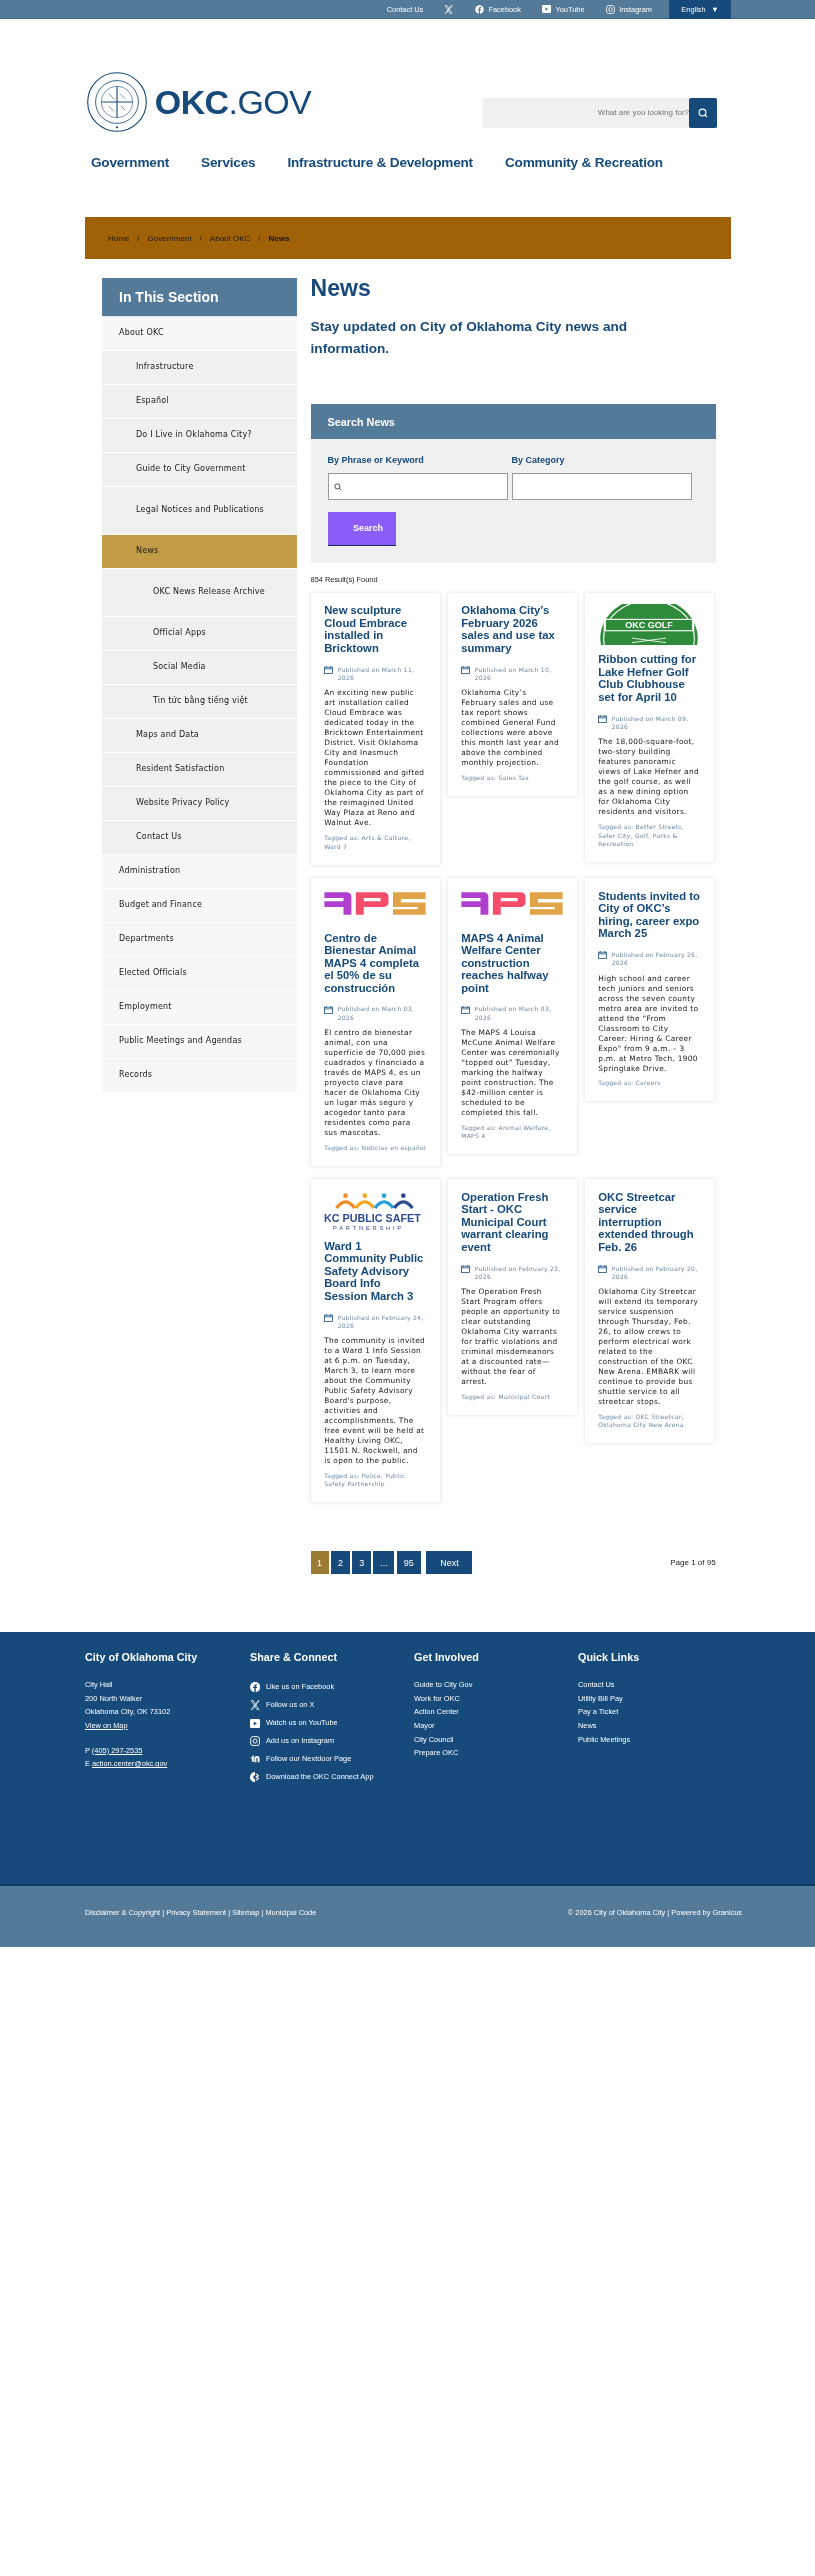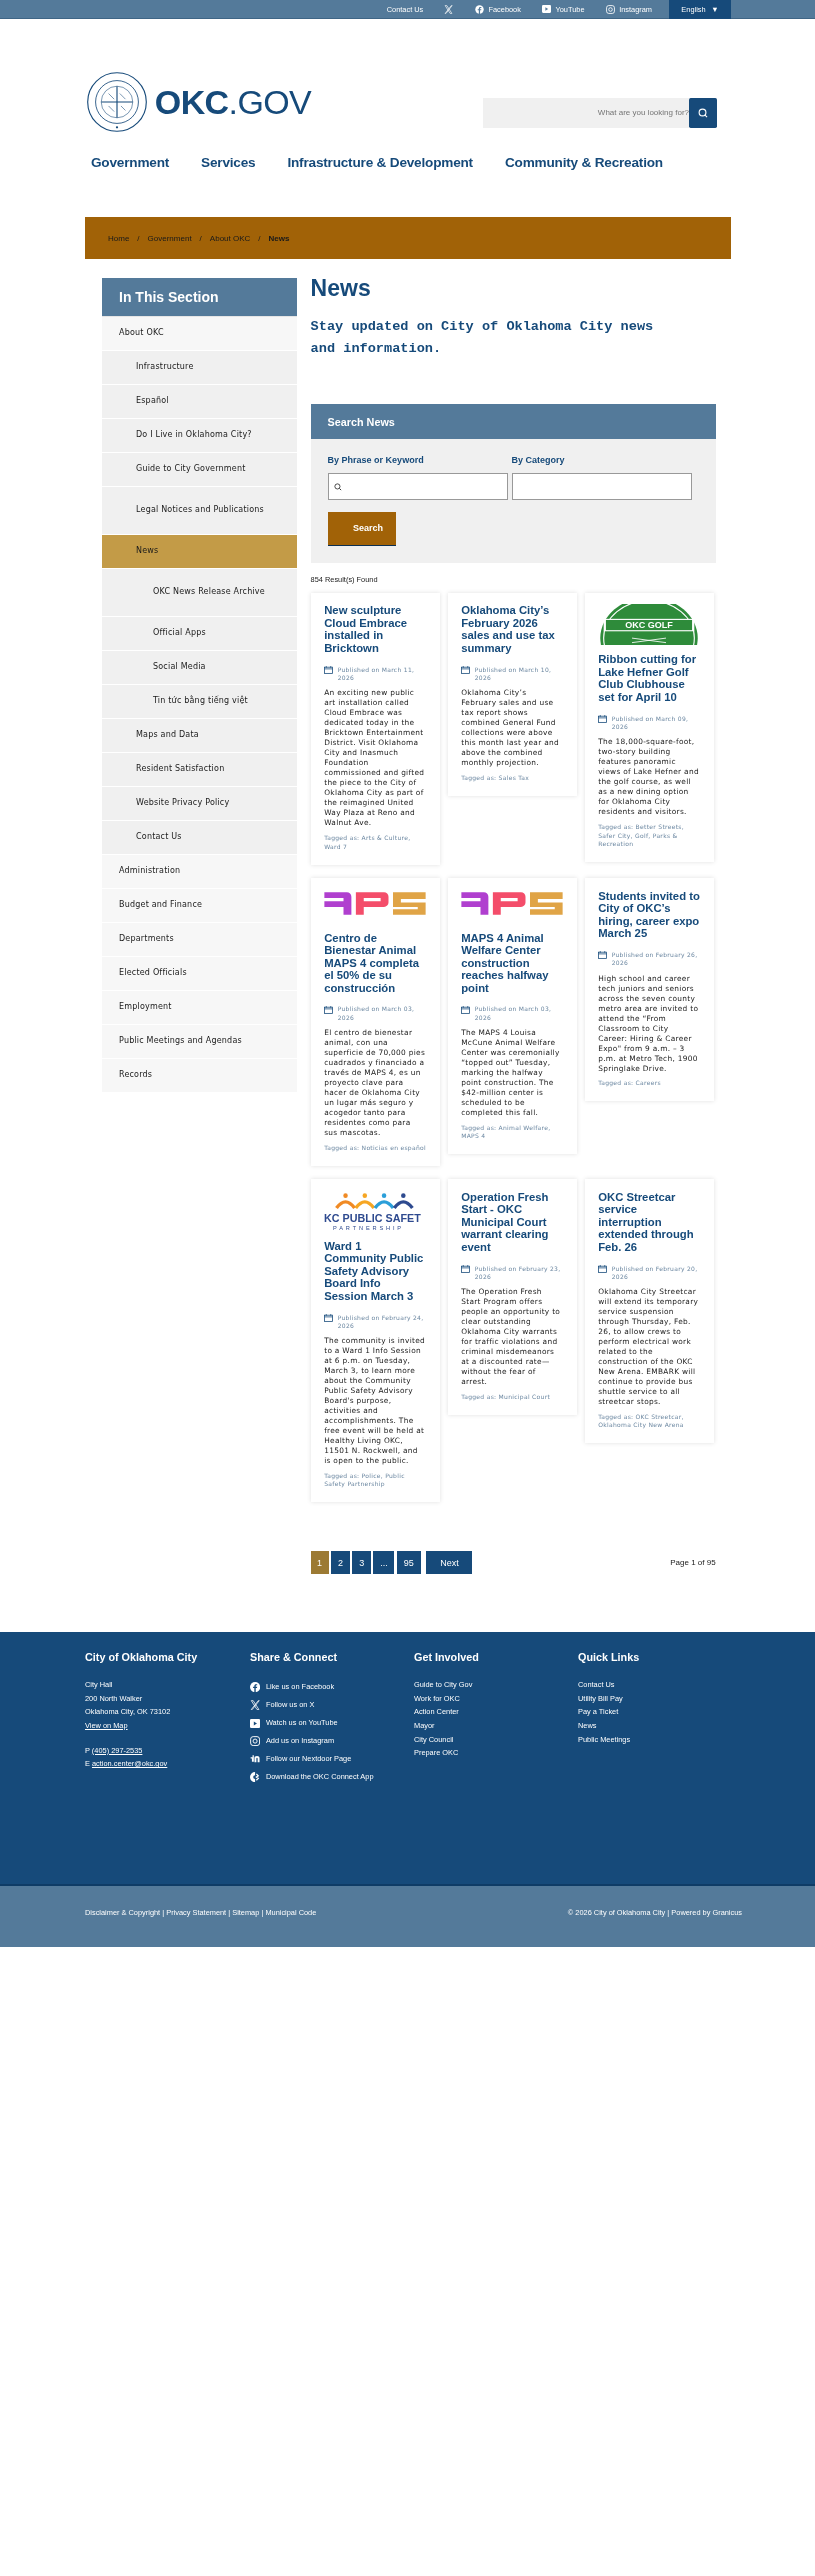--- a/index.html
+++ b/index.html
@@ -38,31 +38,31 @@
   .sidebar { width: 195px; flex-shrink: 0; }
   .side-head { background: #547a9a; height: 39px; color: #fff; font-family: "Liberation Sans", sans-serif; font-weight: 700; font-size: 14px; display: flex; align-items: center; padding-left: 17px; border-bottom: 1.1px solid #e5e5e5; }
   .side-item { background: #f7f7f7; min-height: 34px; border-bottom: 1.7px solid #fff; display: flex; align-items: center; padding: 8px 11.3px 8px 17px; font-size: 8px; color: #1a1a1a; letter-spacing: 0.2px; line-height: 12.5px; }
   .side-item.l2 { background: #f0f0f0; padding-left: 34px; }
   .side-item.l3 { background: #f0f0f0; padding-left: 51px; }
   .side-item.active { background: #c39b47; }
   .side-item.tall { min-height: 48px; }
 
   .main { margin-left: 13.6px; width: 405px; }
   .page-title { font-family: "Liberation Sans", sans-serif; font-weight: 700; font-size: 23px; color: #164a7a; margin-top: -3.4px; }
-  .intro { font-family: Liberation Mono, monospace; font-weight: 700; font-size: 13.6px; color: #164a7a; line-height: 21.5px; margin-top: 14.7px; width: 363px; }
+  .intro { font-family: Liberation Sans, sans-serif; font-weight: 700; font-size: 13.6px; color: #164a7a; line-height: 21.5px; margin-top: 14.7px; width: 363px; }
   .intro-list { margin: 12.5px 0 0 44px; list-style: disc; font-size: 8.5px; line-height: 14.7px; }
   .intro-list a { color: #164a7a; text-decoration: underline; }
 
   .search-panel { margin-top: 45px; background: #f0f0f0; }
   .search-panel-head { background: #547a9a; height: 35px; color: #fff; font-family: "Liberation Sans", sans-serif; font-weight: 700; font-size: 10.8px; display: flex; align-items: center; padding-left: 17px; }
   .search-panel-body { padding: 16px 17px 17px; }
   .fields { display: flex; gap: 4px; }
   .field label { display: block; font-family: "Liberation Sans", sans-serif; font-weight: 700; font-size: 9px; color: #164a7a; margin-bottom: 8px; }
   .field .box { width: 180px; height: 27px; background: #fff; border: 0.6px solid #999; display: flex; align-items: center; padding-left: 5.7px; }
-  .search-submit { margin-top: 11.3px; width: 68px; height: 34px; background: #a16207; border-bottom: 1.7px solid #0c2f52; color: #fff; font-family: "Liberation Sans", sans-serif; font-weight: 700; font-size: 9px; display: flex; align-items: center; justify-content: center; padding-left: 13px; }
+  .search-submit { margin-top: 11.3px; width: 68px; height: 34px; background: #8b5cf6; border-bottom: 1.7px solid #0c2f52; color: #fff; font-family: "Liberation Sans", sans-serif; font-weight: 700; font-size: 9px; display: flex; align-items: center; justify-content: center; padding-left: 13px; }
   .results { margin-top: 12.5px; font-family: "Liberation Sans", sans-serif; font-size: 7.4px; color: #1a1a1a; }
 
   .cards { display: grid; grid-template-columns: repeat(3, 129px); column-gap: 8px; row-gap: 13.6px; margin-top: 9px; align-items: start; }
   .card { background: #fff; box-shadow: 0 0 4.5px rgba(0,0,0,0.13); padding: 11.3px 13.6px 13.6px; }
   .card-img { height: 34px; margin-bottom: 8px; overflow: hidden; }
   .card-img.tall { height: 41px; }
   .card-title { font-family: "Liberation Sans", sans-serif; font-weight: 700; font-size: 11.3px; line-height: 12.5px; color: #164a7a; word-wrap: break-word; }
   .card-date { display: flex; gap: 4.5px; margin-top: 11.3px; font-size: 6px; color: #6a86a0; line-height: 8.5px; letter-spacing: 0.3px; }
   .card-date svg { flex-shrink: 0; margin-top: 0.6px; }
   .card-body { margin-top: 5.7px; font-size: 7.4px; line-height: 10px; letter-spacing: 0.3px; color: #1a1a1a; }

